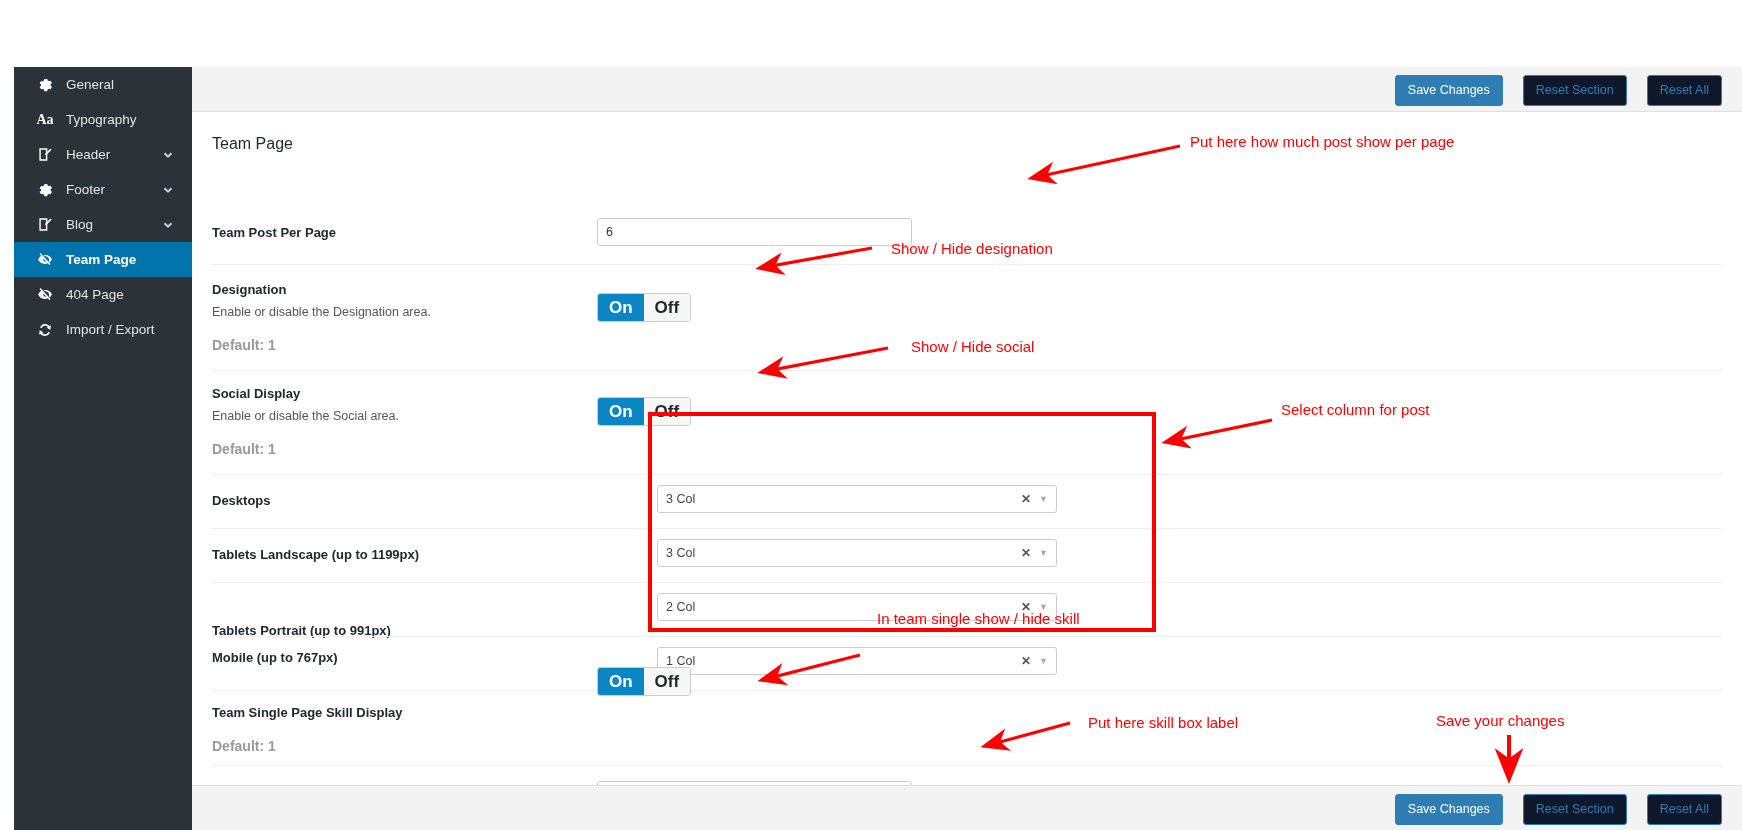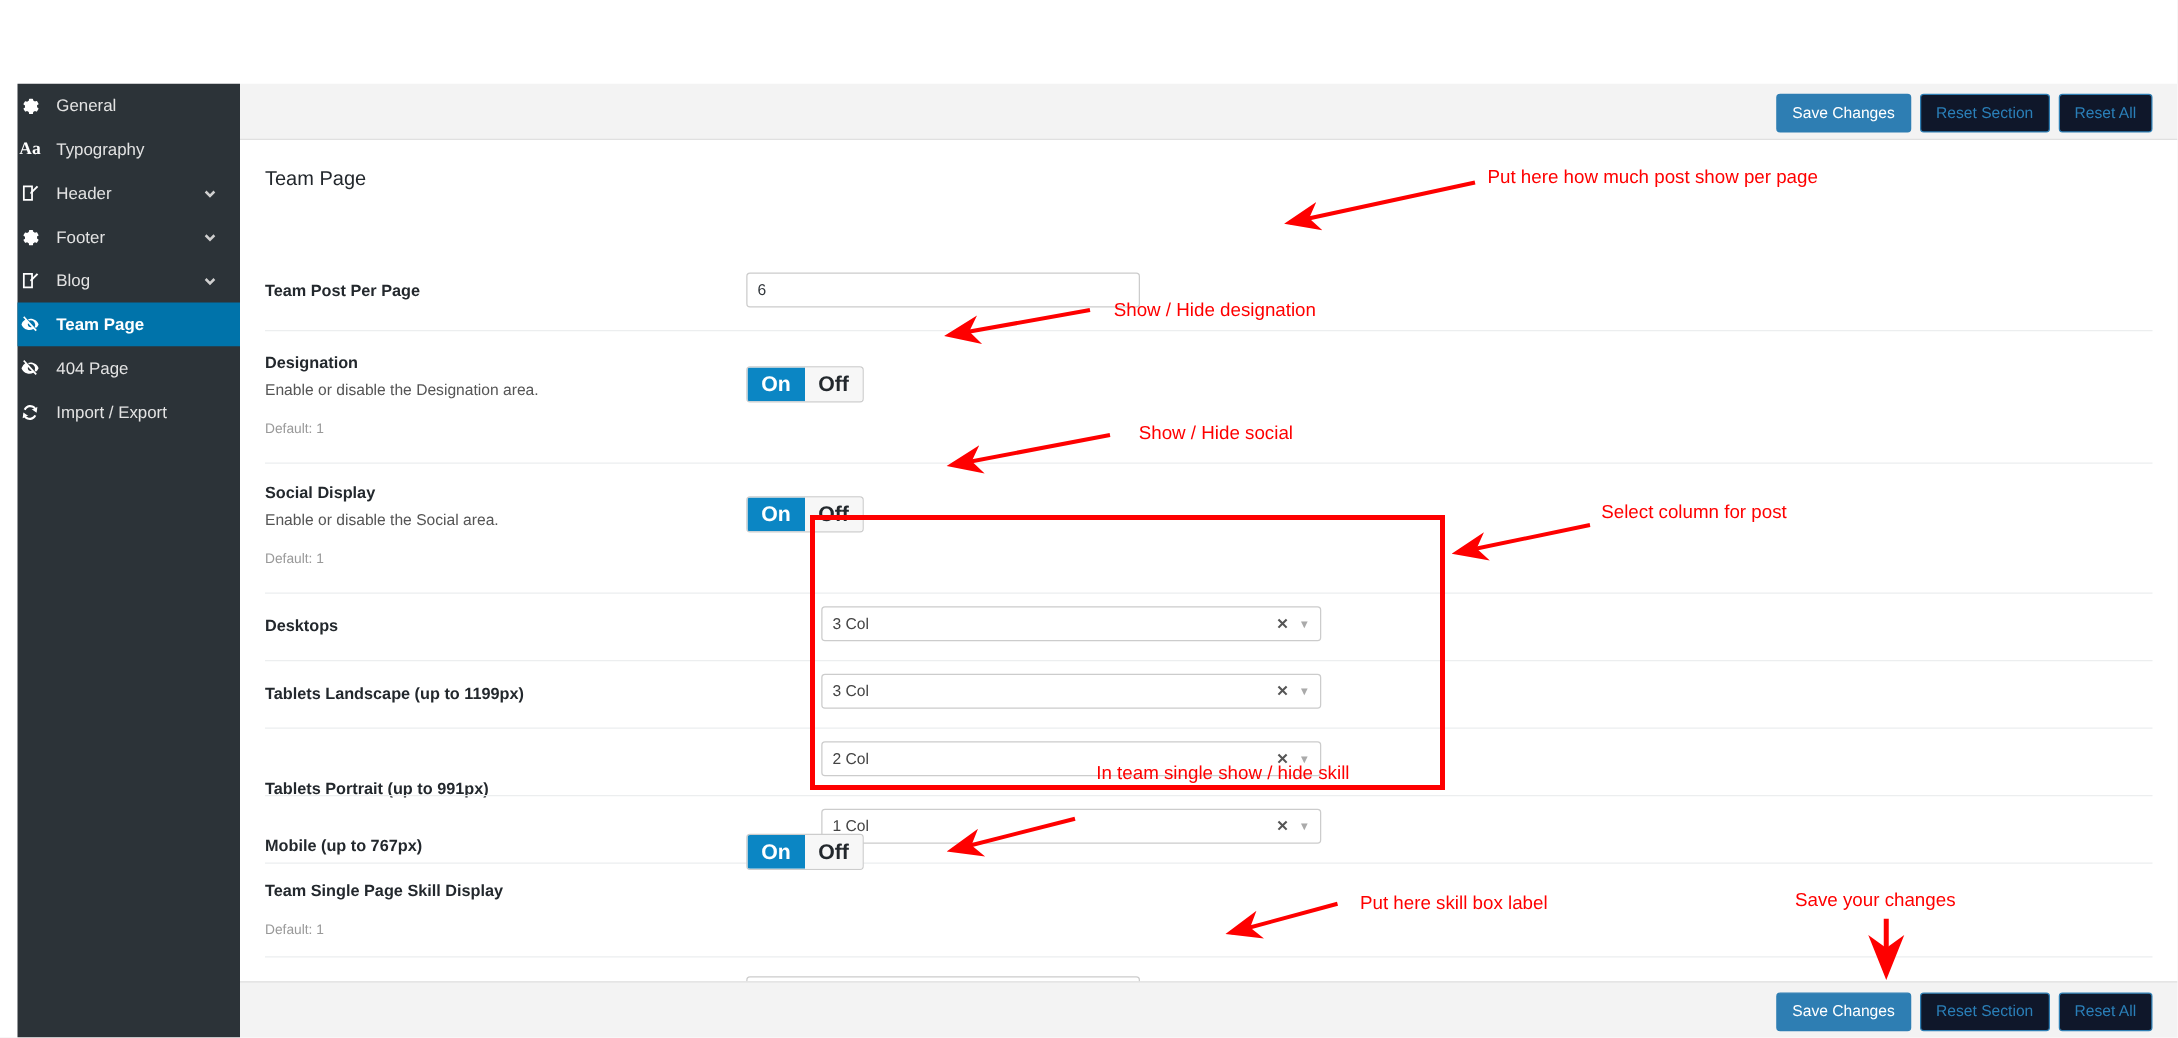--- a/index.html
+++ b/index.html
@@ -28,21 +28,21 @@
     color: #d6d6d6; font-size: 13px; font-weight: normal;
   }
 
   
   .sidebar {
     position: absolute; left: 14px; top: 67px; width: 178px; height: 763px;
     background: #2c3338;
   }
   .nav-item {
     position: relative; display: flex; align-items: center;
-    height: 35px; cursor: pointer;
+    height: 35px; padding-left: 21px; cursor: pointer;
     color: #e3e3e3; font-size: 13.5px;
   }
   .nav-item.active { background: #0073aa; color: #fff; font-weight: bold; }
   .nav-ico {
     width: 20px; height: 18px; margin-right: 11px; flex: 0 0 20px;
     display: flex; align-items: center; justify-content: center;
     color: #ffffff;
   }
   .nav-ico svg { display: block; }
   .nav-label { white-space: nowrap; }
@@ -55,21 +55,21 @@
 
   
   .content { position: absolute; left: 192px; top: 67px; width: 1550px; height: 763px; background: #fff; }
 
   .bar {
     position: absolute; left: 0; width: 1550px; height: 45px;
     background: #f3f3f3; border-bottom: 1px solid #e0e0e0;
   }
   .bar.top { top: 0; }
   .bar.bottom { top: 718px; height: 45px; border-bottom: none; border-top: 1px solid #e0e0e0; }
-  .bar-btns { position: absolute; right: 20px; top: 8px; display: flex; gap: 7px; }
+  .bar-btns { position: absolute; right: 20px; top: 8px; display: flex; gap: 20px; }
 
   .btn {
     font-family: "Liberation Sans", sans-serif;
     font-size: 12.5px; line-height: 1;
     padding: 8px 12px; border-radius: 3px; cursor: pointer;
     border: 1px solid #2e7eb3; background: #0f172a; color: #2a7fb8;
     white-space: nowrap;
   }
   .btn.primary { background: #2e7eb3; border-color: #2e7eb3; color: #fff; }
 
@@ -87,21 +87,21 @@
   .f-label {
     position: absolute; left: 20px;
     font-size: 13px; color: #23282d; font-weight: bold; white-space: nowrap;
   }
   .f-desc {
     position: absolute; left: 20px;
     font-size: 12.5px; color: #555; white-space: nowrap;
   }
   .f-default {
     position: absolute; left: 20px;
-    font-size: 11px; color: #999; white-space: nowrap;
+    font-size: 14px; color: #999; white-space: nowrap; font-weight: bold;
   }
 
   .txt-input {
     position: absolute;
     width: 315px; height: 28px;
     border: 1px solid #ccc; border-radius: 3px;
     background: #fff; color: #32373c;
     font-family: "Liberation Sans", sans-serif; font-size: 12.5px;
     padding: 0 8px;
     outline: none;
@@ -312,21 +312,21 @@
         <div class="f-label" style="top:510px">Tablets Portrait (up to 991px)</div>
         <div class="sel" style="left:465px; top:480px">
           <span class="sel-val">2 Col</span>
           <span class="sel-x">✕</span>
           <span class="sel-caret">▼</span>
         </div>
         <div class="field-divider" style="top:523px"></div>
       </div>
 
       <div class="field" style="top:0">
-        <div class="f-label" style="top:556px">Mobile (up to 767px)</div>
+        <div class="f-label" style="top:537px">Mobile (up to 767px)</div>
         <div class="sel" style="left:465px; top:534px">
           <span class="sel-val">1 Col</span>
           <span class="sel-x">✕</span>
           <span class="sel-caret">▼</span>
         </div>
         <div class="field-divider" style="top:577px"></div>
       </div>
 
       <div class="field" style="top:0">
         <div class="f-label" style="top:592px">Team Single Page Skill Display</div>

